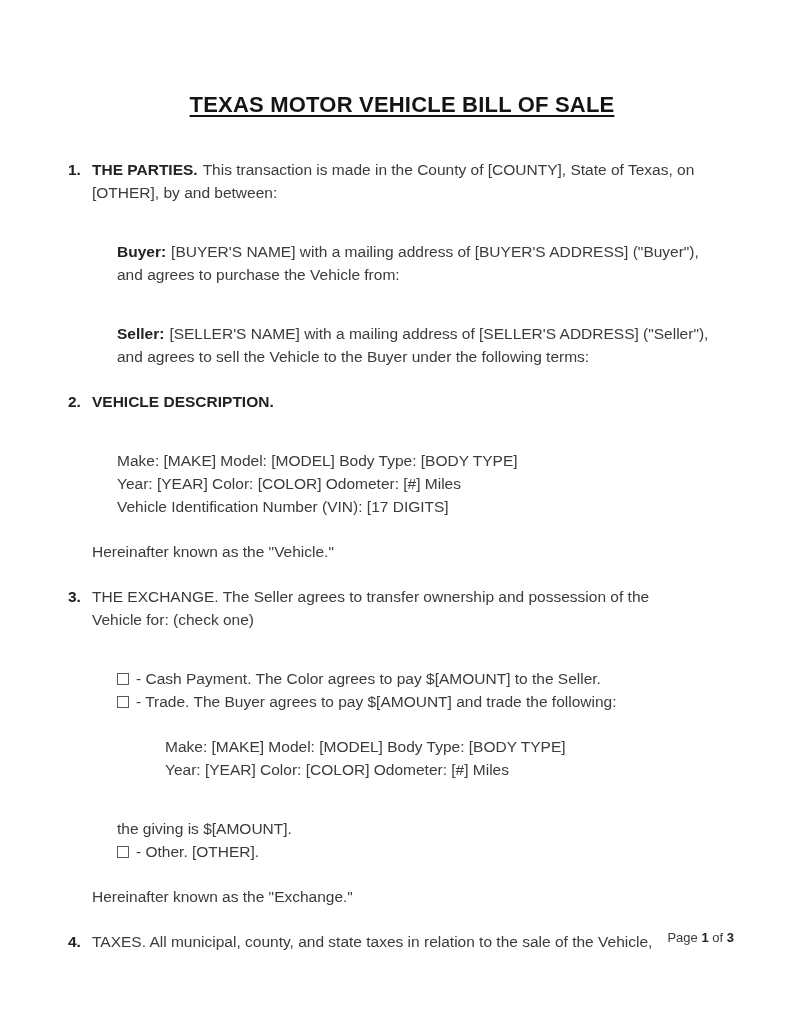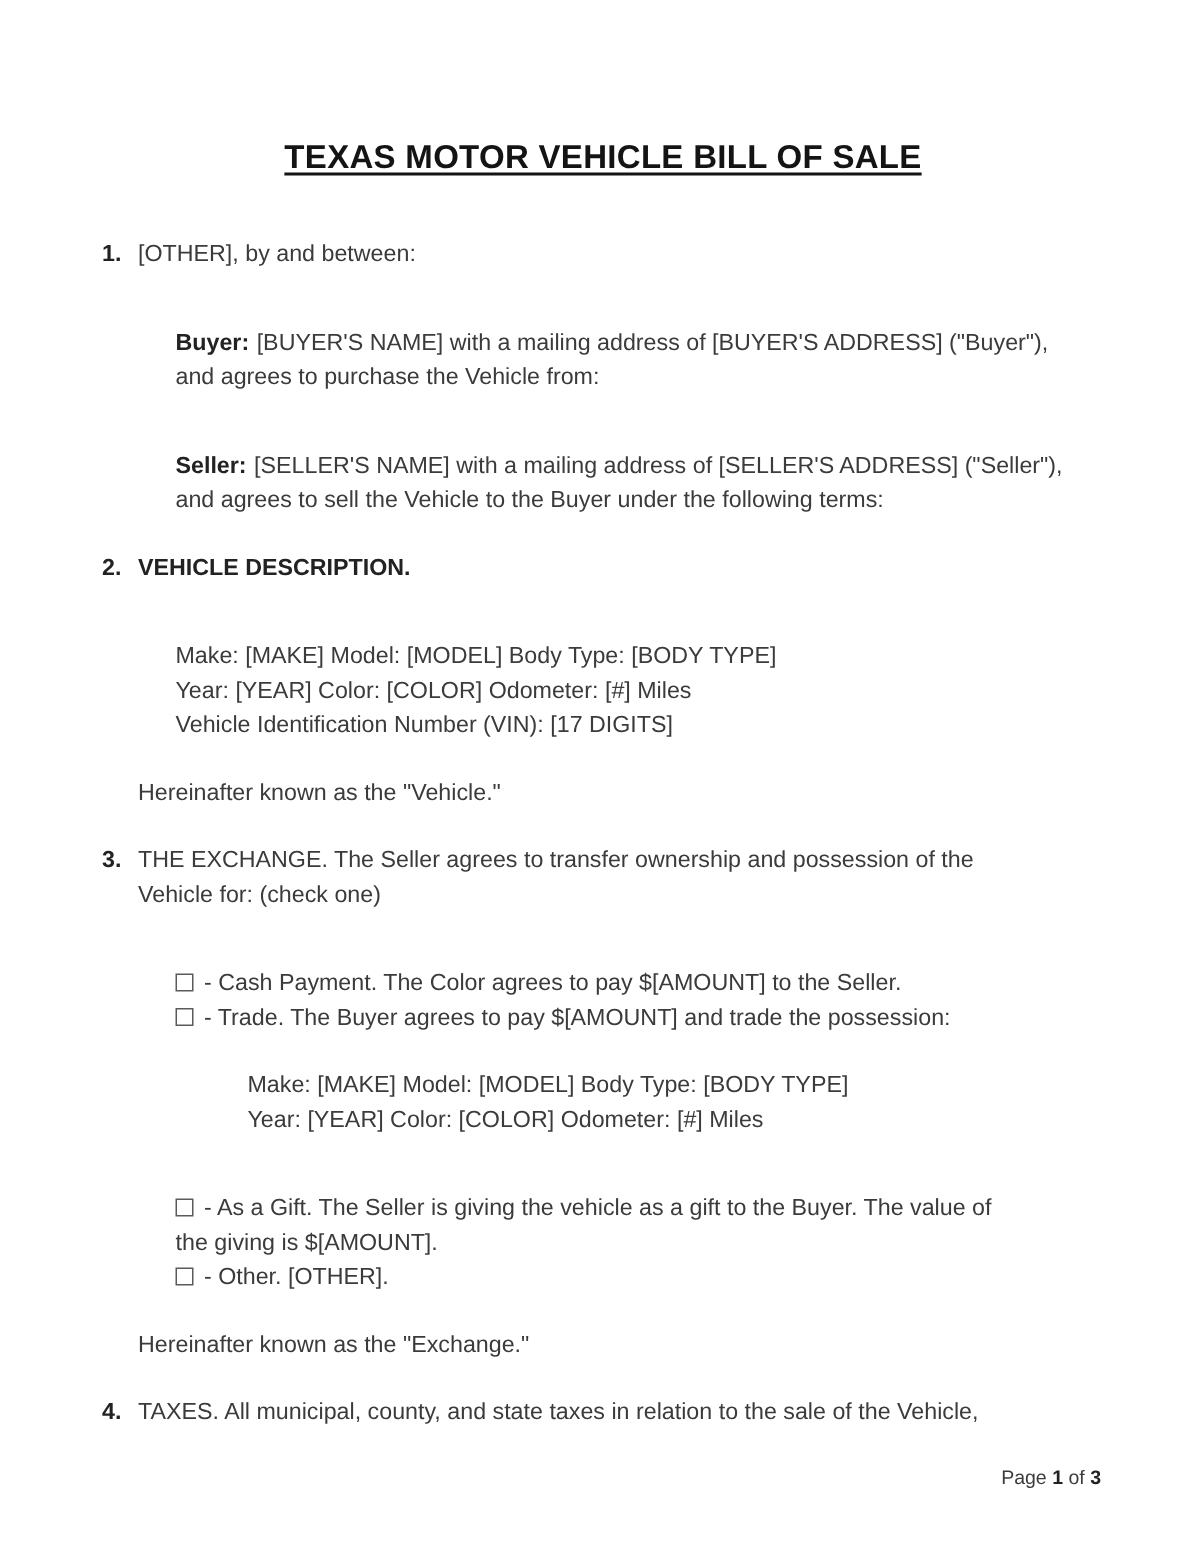--- a/index.html
+++ b/index.html
@@ -45,39 +45,40 @@
     width: 10px; height: 10px;
     border: 1.5px solid #5a5a5a;
     margin-right: 7px;
     vertical-align: -1px;
     background: #ffffff;
     cursor: pointer;
   }
 
   .footer {
     position: absolute;
-    top: 976px;
+    top: 929px;
     right: 66px;
     font-size: 13px;
     line-height: 18px;
     color: #3b3b3b;
   }
   .footer b { color: #222222; }
 </style>
 </head>
 <body>
 
 <div class="page">
   <div class="content">
 
     <h1 class="title"><span class="underlined">TEXAS MOTOR VEHICLE BILL OF SALE</span></h1>
 
     <div class="section">
       <span class="num">1.</span>
       <div>
+        <span class="line"><span class="lead">THE PARTIES.</span><span>This transaction is made in the County of [COUNTY], State of Texas, on</span></span>
         <span class="line">[OTHER], by and between:</span>
 
         <div class="para indent1">
           <span class="line"><span class="lead">Buyer:</span><span>[BUYER'S NAME] with a mailing address of [BUYER'S ADDRESS] ("Buyer"),</span></span>
           <span class="line">and agrees to purchase the Vehicle from:</span>
         </div>
 
         <div class="para indent1">
           <span class="line"><span class="lead">Seller:</span><span>[SELLER'S NAME] with a mailing address of [SELLER'S ADDRESS] ("Seller"),</span></span>
           <span class="line">and agrees to sell the Vehicle to the Buyer under the following terms:</span>
@@ -101,30 +102,29 @@
     </div>
 
     <div class="section">
       <span class="num">3.</span>
       <div>
         <span class="line">THE EXCHANGE. The Seller agrees to transfer ownership and possession of the</span>
         <span class="line">Vehicle for: (check one)</span>
 
         <div class="para indent1">
           <span class="line"><span class="box"></span><span>- Cash Payment. The Color agrees to pay $[AMOUNT] to the Seller.</span></span>
-          <span class="line"><span class="box"></span><span>- Trade. The Buyer agrees to pay $[AMOUNT] and trade the possession:</span></span>
+          <span class="line"><span class="box"></span><span>- Trade. The Buyer agrees to pay $[AMOUNT] and trade the following:</span></span>
         </div>
 
         <div class="para indent2">
           <span class="line">Make: [MAKE] Model: [MODEL] Body Type: [BODY TYPE]</span>
           <span class="line">Year: [YEAR] Color: [COLOR] Odometer: [#] Miles</span>
         </div>
 
         <div class="para indent1">
-          <span class="line"><span class="box"></span><span>- As a Gift. The Seller is giving the vehicle as a gift to the Buyer. The value of</span></span>
           <span class="line">the giving is $[AMOUNT].</span>
           <span class="line"><span class="box"></span><span>- Other. [OTHER].</span></span>
         </div>
 
         <div class="para">Hereinafter known as the "Exchange."</div>
       </div>
     </div>
 
     <div class="section">
       <span class="num">4.</span>

